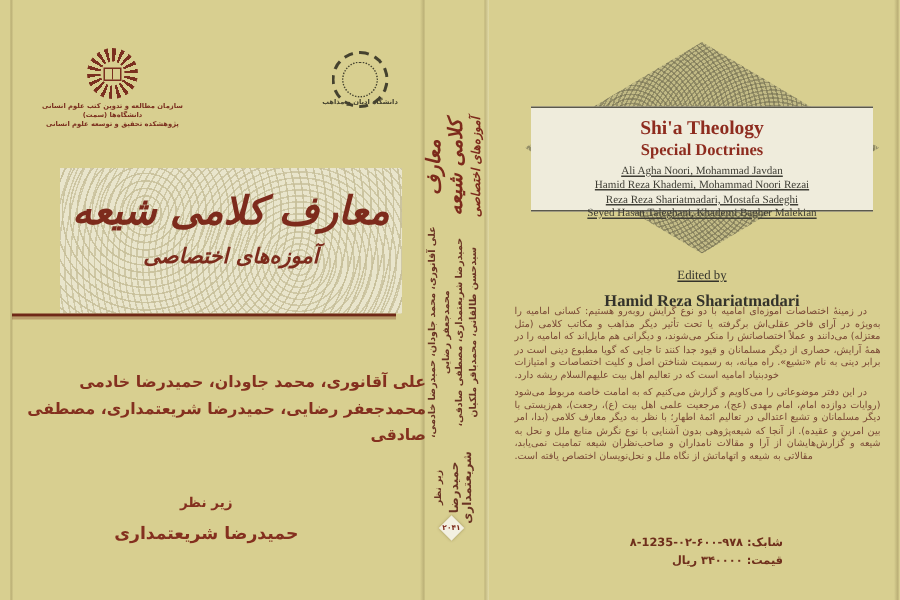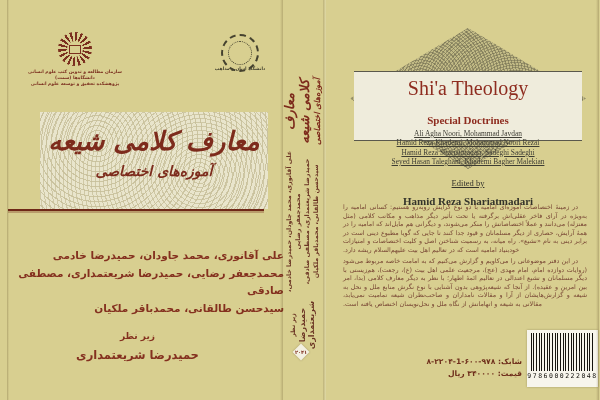--- a/index.html
+++ b/index.html
@@ -63,22 +63,22 @@
   
   .medallion{left:350px;top:28px;width:236px;height:141px;
     clip-path:polygon(50% 0,100% 50%,50% 100%,0 50%);
     background:
       repeating-radial-gradient(circle at 30% 40%,rgba(110,106,78,.55) 0 1px,transparent 1px 3px),
       repeating-radial-gradient(circle at 70% 60%,rgba(110,106,78,.50) 0 1px,transparent 1px 2.6px),
       linear-gradient(rgba(158,153,116,.40),rgba(158,153,116,.40));}
   .band{left:354px;top:71px;width:228px;height:68px;background:#efecdc;
     border-top:1px solid #5a584c;border-bottom:1px solid #5a584c;text-align:center;
     font-family:"Liberation Serif",serif;}
-  .en-title{margin-top:5px;font-size:20px;font-weight:normal;color:#8e2c1f;}
-  .en-subtitle{margin-top:14px;font-size:11px;font-weight:bold;color:#8e2c1f;}
+  .en-title{margin-top:5px;font-size:13px;font-weight:bold;color:#8e2c1f;}
+  .en-subtitle{margin-top:1px;font-size:11px;font-weight:bold;color:#8e2c1f;}
   .en-authors{margin-top:3px;font-size:7.4px;line-height:9.3px;color:#3e3d34;text-decoration:underline;}
   .edited-block{left:380px;top:178px;width:176px;text-align:center;
     font-family:"Liberation Serif",serif;color:#34332b;}
   .edited-label{font-size:8.5px;text-decoration:underline;}
   .editor-name{margin-top:7px;font-size:11px;font-weight:bold;}
 
   .blurb{left:331px;top:203px;width:256px;direction:rtl;text-align:justify;
     text-align-last:left;font-size:6.4px;line-height:8.55px;color:#784634;}
   .blurb p{margin:0 0 3px 12px;text-indent:9px;}
 
@@ -115,21 +115,20 @@
 
   <div class="abs title-block">
     <div class="fa-title">معارف کلامی شیعه</div>
     <div class="fa-subtitle">آموزه‌های اختصاصی</div>
   </div>
   <div class="abs front-rule"></div>
 
   <div class="abs front-authors">
     <div>علی آقانوری، محمد جاودان، حمیدرضا خادمی</div>
     <div>محمدجعفر رضایی، حمیدرضا شریعتمداری، مصطفی صادقی</div>
-    <div>سیدحسن طالقانی، محمدباقر ملکیان</div>
   </div>
 
   <div class="abs front-supervisor">
     <div class="sup-label">زیر نظر</div>
     <div class="sup-name">حمیدرضا شریعتمداری</div>
   </div>
 
   <div class="abs spine-rot">
     <div class="spine-group">
       <div class="spine-title">معارف کلامی شیعه</div>
@@ -148,42 +147,38 @@
   <div class="abs spine-code">۲۰۴۱</div>
 
   <div class="abs medallion"></div>
 
   <div class="abs band">
     <div class="en-title">Shi'a Theology</div>
     <div class="en-subtitle">Special Doctrines</div>
     <div class="en-authors">
       <div>Ali Agha Noori, Mohammad Javdan</div>
       <div>Hamid Reza Khademi, Mohammad Noori Rezai</div>
-      <div>Hamid Reza Shariatmadari, Sadeghi Sadeghi</div>
+      <div>Reza Reza Shariatmadari, Mostafa Sadeghi</div>
       <div>Seyed Hasan Taleghani, Khademi Bagher Malekian</div>
     </div>
   </div>
 
   <div class="abs edited-block">
     <div class="edited-label">Edited by</div>
     <div class="editor-name">Hamid Reza Shariatmadari</div>
   </div>
 
   <div class="abs blurb">
     <p>در زمینهٔ اختصاصات آموزه‌ای امامیه با دو نوع گرایش روبه‌رو هستیم: کسانی امامیه را به‌ویژه در آرای فاخر عقلی‌اش برگرفته یا تحت تأثیر دیگر مذاهب و مکاتب کلامی (مثل معتزله) می‌دانند و عملاً اختصاصاتش را منکر می‌شوند، و دیگرانی هم مایل‌اند که امامیه را در همهٔ آرایش، حصاری از دیگر مسلمانان و قیود جدا کنند تا جایی که گویا مطبوع دینی است در برابر دینی به نام «تشیع». راه میانه، به رسمیت شناختن اصل و کلیت اختصاصات و امتیازات خودبنیاد امامیه است که در تعالیم اهل بیت علیهم‌السلام ریشه دارد.</p>
     <p>در این دفتر موضوعاتی را می‌کاویم و گزارش می‌کنیم که به امامت خاصه مربوط می‌شود (روایات دوازده امام، امام مهدی (عج)، مرجعیت علمی اهل بیت (ع)، رجعت)، هم‌زیستی با دیگر مسلمانان و تشیع اعتدالی در تعالیم ائمهٔ اطهار؛ با نظر به دیگر معارف کلامی (بدا، امر بین امرین و عقیده). از آنجا که شیعه‌پژوهی بدون آشنایی با نوع نگرش منابع ملل و نحل به شیعه و گزارش‌هایشان از آرا و مقالات نامداران و صاحب‌نظران شیعه تمامیت نمی‌یابد، مقالاتی به شیعه و اتهاماتش از نگاه ملل و نحل‌نویسان اختصاص یافته است.</p>
   </div>
 
   <div class="abs isbn-block">
-    <div>شابک: ۹۷۸-۶۰۰-1-۲۲۰۴-۸</div>
+    <div>شابک: ۹۷۸-۶۰۰-۰۲-1235-۸</div>
     <div>قیمت: ۳۴۰۰۰۰ ریال</div>
   </div>
 
-  <div class="abs barcode">
-    <div class="bars"></div>
-    <div class="barcode-digits">9786000222048</div>
-  </div>
 
   <div class="abs edge-left"></div>
   <div class="abs fold-a"></div>
   <div class="abs fold-b"></div>
   <div class="abs edge-right"></div>
 </div>
 
 </body></html>

